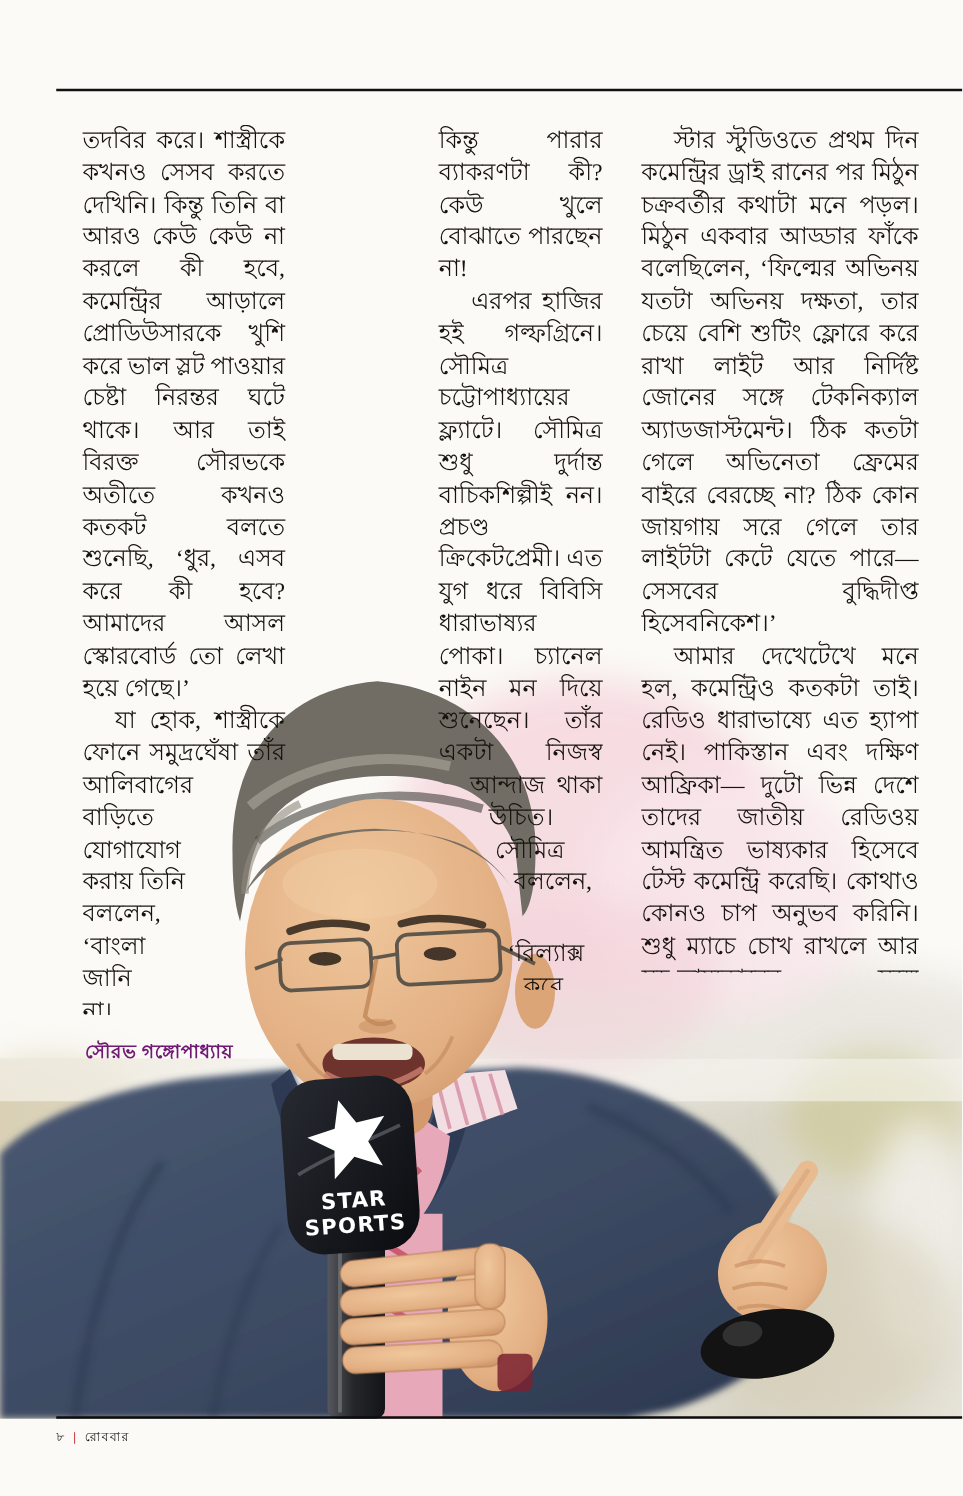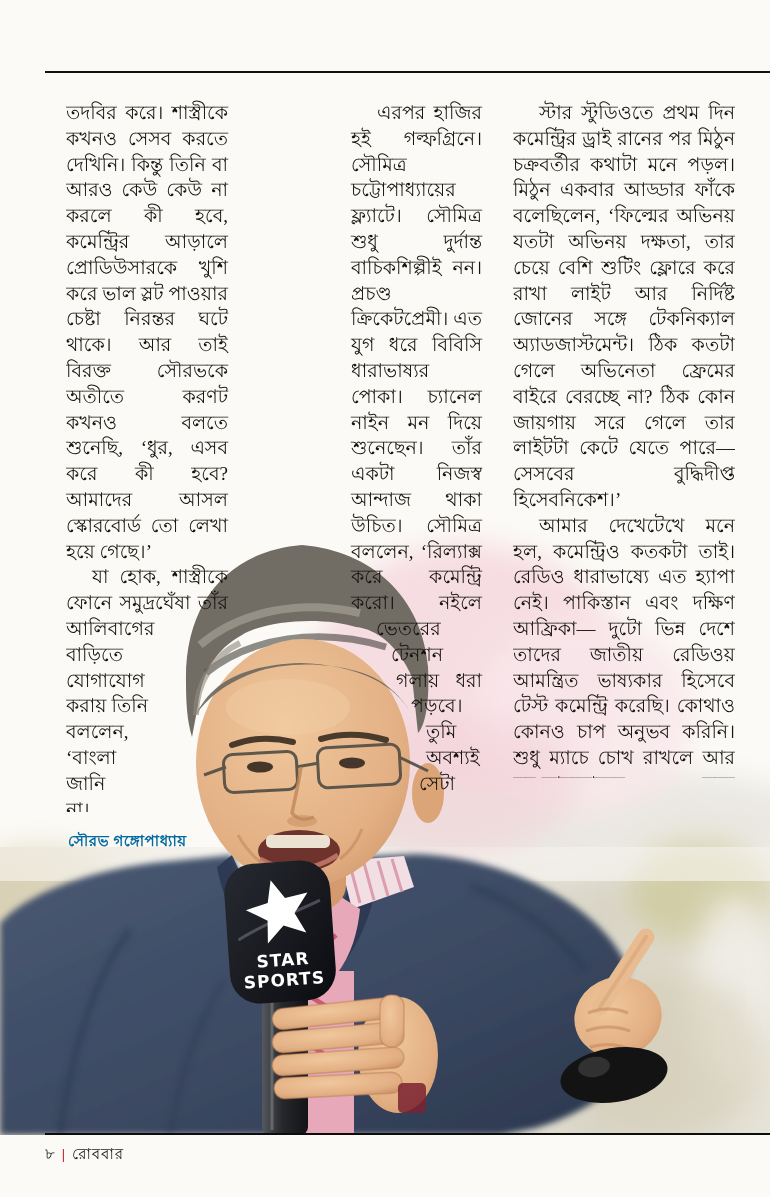--- a/index.html
+++ b/index.html
@@ -26,31 +26,31 @@
   .col-2{left:289px;width:221px;height:692px;}
   .col-3{left:513px;height:678px;}
   .para{margin:0;}
   .para.ind{text-indent:26px;}
   
   .sp{height:26px;}
   .spr{float:right;clear:right;}
   .spl{float:left;clear:left;}
   .photo-caption{
     position:absolute;left:68px;top:829px;
-    font-size:15px;font-weight:bold;color:#0369a1;
+    font-size:15px;font-weight:bold;color:#701a75;
     letter-spacing:.5px;z-index:4;
   }
   .photo-svg{position:absolute;left:0;top:415px;z-index:1;}
   .bottom-rule{
     position:absolute;left:45px;top:1133px;width:725px;height:0;
     border-top:2.5px solid #0c0c0c;z-index:5;
   }
   .footer{
     position:absolute;left:45px;top:1142px;z-index:5;
-    font-size:15px;color:#1b1b1b;letter-spacing:1px;
+    font-size:10px;color:#1b1b1b;letter-spacing:1px;
   }
   .footer .sep{color:#c42127;padding:0 6px;font-weight:bold;}
 </style>
 </head>
 <body>
 
 <div class="page">
 
   <div class="top-rule"></div>
 
@@ -59,37 +59,38 @@
     <div class="sp spr" style="width:100px"></div>
     <div class="sp spr" style="width:130px"></div>
     <div class="sp spr" style="width:120px"></div>
     <div class="sp spr" style="width:140px"></div>
     <div class="sp spr" style="width:150px"></div>
     <div class="sp spr" style="width:155px"></div>
     <div class="sp spr" style="width:160px"></div>
     <div class="sp spr" style="width:140px"></div>
 
     <div class="col-text">
-        <p class="para">তদবির করে। শাস্ত্রীকে কখনও সেসব করতে দেখিনি। কিন্তু তিনি বা আরও কেউ কেউ না করলে কী হবে, কমেন্ট্রির আড়ালে প্রোডিউসারকে খুশি করে ভাল স্লট পাওয়ার চেষ্টা নিরন্তর ঘটে থাকে। আর তাই বিরক্ত সৌরভকে অতীতে করণট কখনও বলতে শুনেছি, ‘ধুর, এসব করে কী হবে? আমাদের আসল স্কোরবোর্ড তো লেখা হয়ে গেছে।’</p>
+        <p class="para">তদবির করে। শাস্ত্রীকে কখনও সেসব করতে দেখিনি। কিন্তু তিনি বা আরও কেউ কেউ না করলে কী হবে, কমেন্ট্রির আড়ালে প্রোডিউসারকে খুশি করে ভাল স্লট পাওয়ার চেষ্টা নিরন্তর ঘটে থাকে। আর তাই বিরক্ত সৌরভকে অতীতে কখনও কতকট বলতে শুনেছি, ‘ধুর, এসব করে কী হবে? আমাদের আসল স্কোরবোর্ড তো লেখা হয়ে গেছে।’</p>
         <p class="para ind">যা হোক, শাস্ত্রীকে ফোনে সমুদ্রঘেঁষা তাঁর আলিবাগের বাড়িতে যোগাযোগ করায় তিনি বললেন, ‘বাংলা জানি না। নইলে আপনার কমেন্ট্রি কিছুটা শুনে আমি বলে দিতে পারতাম যে, সব ঠিকঠাক চলছে কি না? তবে একটা অ্যাডভাইস দিতে পারি, আয়াজ মেমন প্রথম কমেন্ট্রি করতে যাওয়ার আগে ওকেও যা দিয়েছিলাম। আপনার সঙ্গে যে সহযোগী কমেন্টেটর বসে আছে, সে যদি একশোটা টেস্টও খেলে, কখনও হীনমন্যতায় ভুগবেন না। কখনও ধরে নেবেন না যে, ও আপনার চেয়ে বেশি জানে। আপনি যা জানেন, সেটাই দৃঢ়ভাবে বলবেন।’</p>
       </div>
   </div>
 
   <div class="col col-2">
     <div class="sp spr" style="margin-top:498px;width:28px;height:272px"></div>
     <div class="sp spl" style="margin-top:495px;width:62px"></div>
     <div class="sp spl" style="width:87px"></div>
     <div class="sp spl" style="width:102px"></div>
     <div class="sp spl" style="width:107px"></div>
     <div class="sp spl" style="width:122px"></div>
     <div class="sp spl" style="width:137px"></div>
     <div class="sp spl" style="width:117px"></div>
     <div class="sp spl" style="width:130px"></div>
 
     <div class="col-text">
+        <p class="para">কিন্তু পারার ব্যাকরণটা কী? কেউ খুলে বোঝাতে পারছেন না!</p>
         <p class="para ind">এরপর হাজির হই গল্ফগ্রিনে। সৌমিত্র চট্টোপাধ্যায়ের ফ্ল্যাটে। সৌমিত্র শুধু দুর্দান্ত বাচিকশিল্পীই নন। প্রচণ্ড ক্রিকেটপ্রেমী। এত যুগ ধরে বিবিসি ধারাভাষ্যর পোকা। চ্যানেল নাইন মন দিয়ে শুনেছেন। তাঁর একটা নিজস্ব আন্দাজ থাকা উচিত। সৌমিত্র বললেন, ‘রিল্যাক্স করে কমেন্ট্রি করো। নইলে ভেতরের টেনশন গলায় ধরা পড়বে। তুমি অবশ্যই সেটা চাও না।’</p>
       </div>
   </div>
 
   <div class="col col-3">
     <div class="col-text">
         <p class="para ind">স্টার স্টুডিওতে প্রথম দিন কমেন্ট্রির ড্রাই রানের পর মিঠুন চক্রবর্তীর কথাটা মনে পড়ল। মিঠুন একবার আড্ডার ফাঁকে বলেছিলেন, ‘ফিল্মের অভিনয় যতটা অভিনয় দক্ষতা, তার চেয়ে বেশি শুটিং ফ্লোরে করে রাখা লাইট আর নির্দিষ্ট জোনের সঙ্গে টেকনিক্যাল অ্যাডজাস্টমেন্ট। ঠিক কতটা গেলে অভিনেতা ফ্রেমের বাইরে বেরচ্ছে না? ঠিক কোন জায়গায় সরে গেলে তার লাইটটা কেটে যেতে পারে— সেসবের বুদ্ধিদীপ্ত হিসেবনিকেশ।’</p>
         <p class="para ind">আমার দেখেটেখে মনে হল, কমেন্ট্রিও কতকটা তাই। রেডিও ধারাভাষ্যে এত হ্যাপা নেই। পাকিস্তান এবং দক্ষিণ আফ্রিকা— দুটো ভিন্ন দেশে তাদের জাতীয় রেডিওয় আমন্ত্রিত ভাষ্যকার হিসেবে টেস্ট কমেন্ট্রি করেছি। কোথাও কোনও চাপ অনুভব করিনি। শুধু ম্যাচে চোখ রাখলে আর সহ-ভাষ্যকারের সঙ্গে বোঝাপড়া তৈরি করতে পারলে অনর্গল বলা যায়। প্রাচীন দূরদর্শন যুগে কী ছিল, জানি না। তবে আধুনিক আন্তর্জাতিক টিভি ধারাভাষ্য অনেক কঠিন এবং প্রায়শই মনে হবে অভিনয়ের সমতুল্য।</p>
       </div>
   </div>

